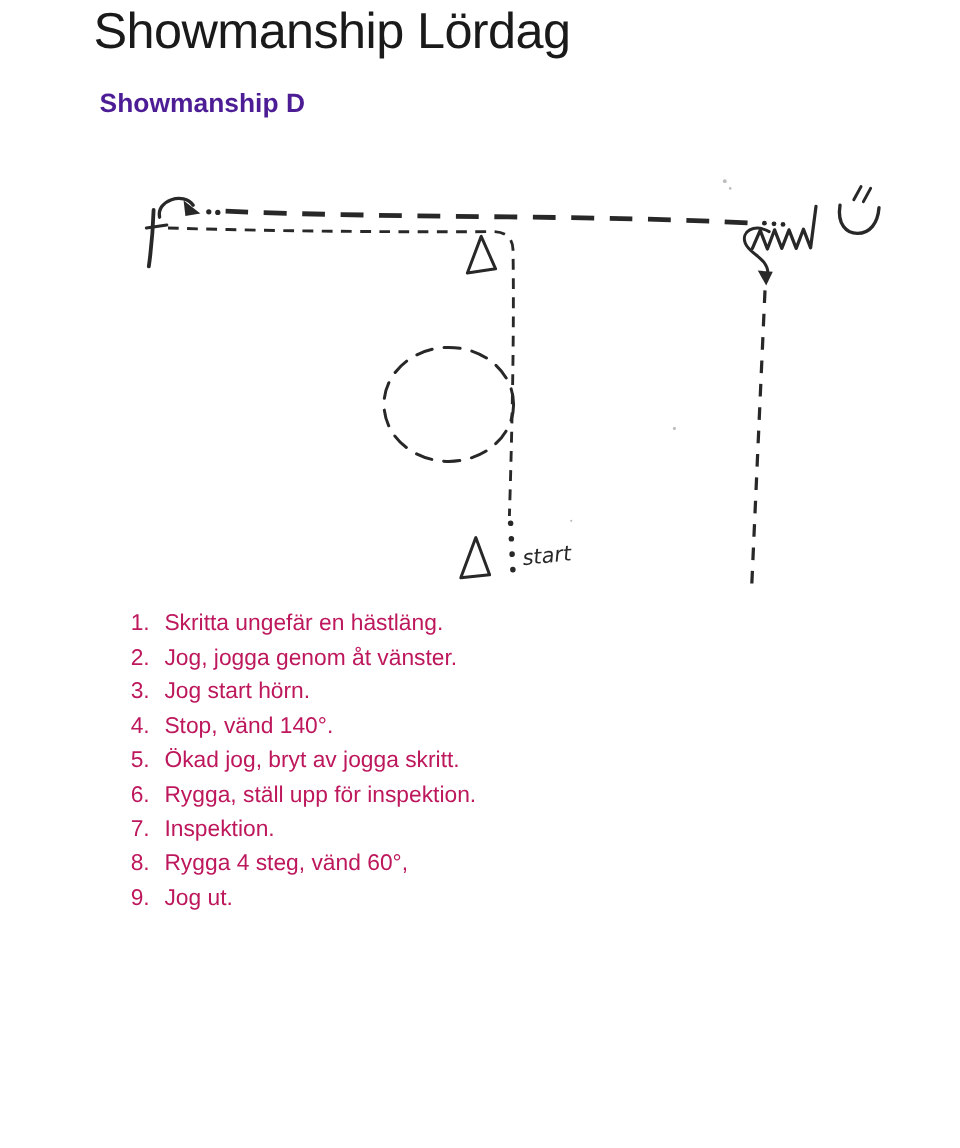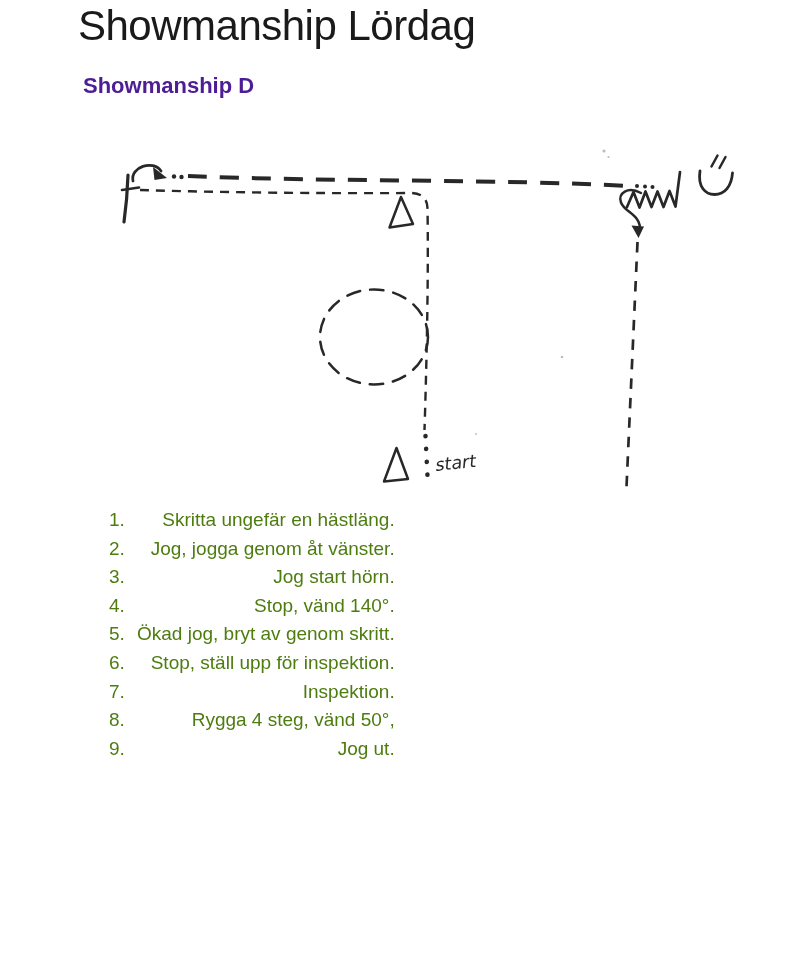--- a/index.html
+++ b/index.html
@@ -45,25 +45,24 @@
     top: 130px;
     width: 800px;
     height: 365px;
   }
   ol.steps {
     position: absolute;
     left: 78px;
     top: 506px;
     margin: 0;
     padding: 0 0 0 52px;
-    color: #4d7c0f;
+    color: #be185d;
     font-size: 19px;
     line-height: 28.6px;
     font-family: "Liberation Sans", sans-serif;
-    text-align: right;
   }
   ol.steps li {
     padding-left: 7px;
   }
 </style>
 </head>
 <body>
 
 <main class="page">
 
@@ -124,20 +123,20 @@
       <path d="M 711.5,36.5 L 717.5,25.5" stroke-width="2.5"></path>
       <path d="M 719.5,38 L 725.5,27" stroke-width="2.5"></path>
     </g>
   </svg>
 
   <ol class="steps">
     <li>Skritta ungefär en hästläng.</li>
     <li>Jog, jogga genom åt vänster.</li>
     <li>Jog start hörn.</li>
     <li>Stop, vänd 140°.</li>
-    <li>Ökad jog, bryt av genom skritt.</li>
-    <li>Stop, ställ upp för inspektion.</li>
+    <li>Ökad jog, bryt av jogga skritt.</li>
+    <li>Rygga, ställ upp för inspektion.</li>
     <li>Inspektion.</li>
-    <li>Rygga 4 steg, vänd 50°,</li>
+    <li>Rygga 4 steg, vänd 60°,</li>
     <li>Jog ut.</li>
   </ol>
 
 </main>
 
 </body></html>

